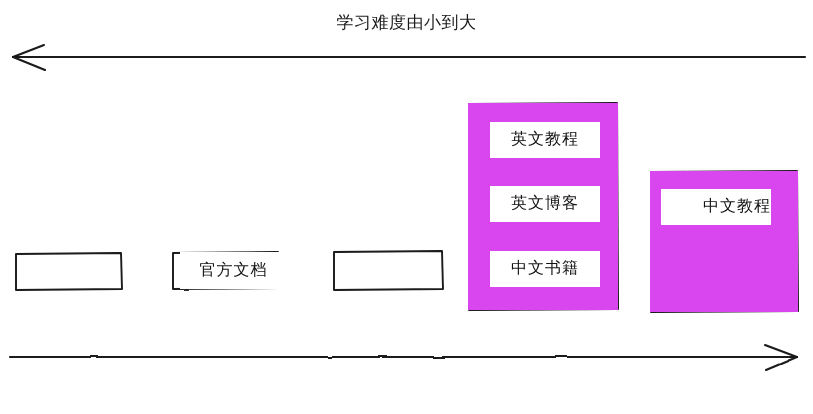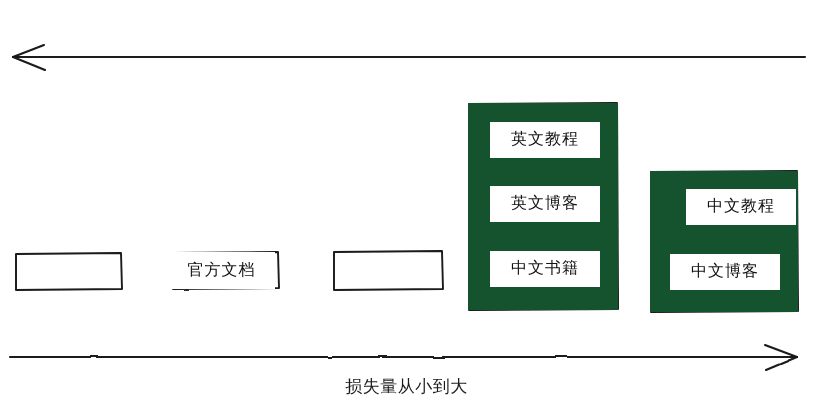--- a/index.html
+++ b/index.html
@@ -58,21 +58,21 @@
     color: #111111;
     letter-spacing: 1px;
     white-space: nowrap;
     line-height: 1;
     position: relative;
     top: -1px;
   }
   .group-box {
     position: absolute;
     box-sizing: border-box;
-    background: #14532d;
+    background: #d946ef;
   }
 </style>
 </head>
 <body>
 
 <div id="diagram-root">
 
   <svg class="svg-layer" viewBox="0 0 813 414">
     <defs>
       <filter id="rough" x="-5%" y="-20%" width="110%" height="140%">
@@ -105,43 +105,40 @@
       <path d="M491,187 L600,186 L601,221 L491,222 Z" stroke-width="1.9"></path>
       <path d="M491,252 L600,251 L601,286 L491,287 Z" stroke-width="1.9"></path>
 
       <path d="M651,172 L797,171 L798,311 L651,312 Z" stroke-width="2.0"></path>
 
       <path d="M671,190 L780,189 L781,224 L671,225 Z" stroke-width="1.9"></path>
       <path d="M671,255 L780,254 L781,289 L671,290 Z" stroke-width="1.9"></path>
     </g>
   </svg>
 
-
-  <div class="axis-label" id="bottom-axis-label">损失量从小到大</div>
+  <div class="axis-label" id="top-axis-label">学习难度由小到大</div>
 
 
-  <div class="node-box" style="left:168px; top:252px; width:107px; height:37px;">
+
+  <div class="node-box" style="left:180px; top:252px; width:107px; height:37px;">
     <span class="node-label">官方文档</span>
   </div>
 
 
   <div class="group-box" style="left:468px; top:103px; width:150px; height:207px;">
     <div class="node-box" style="left:22px; top:19px; width:110px; height:36px;">
       <span class="node-label">英文教程</span>
     </div>
     <div class="node-box" style="left:22px; top:83px; width:110px; height:36px;">
       <span class="node-label">英文博客</span>
     </div>
     <div class="node-box" style="left:22px; top:148px; width:110px; height:36px;">
       <span class="node-label">中文书籍</span>
     </div>
   </div>
 
   <div class="group-box" style="left:650px; top:171px; width:148px; height:141px;">
-    <div class="node-box" style="left:36px; top:18px; width:110px; height:36px;">
+    <div class="node-box" style="left:11px; top:18px; width:110px; height:36px;justify-content:flex-end;">
       <span class="node-label">中文教程</span>
-    </div>
-    <div class="node-box" style="left:20px; top:83px; width:110px; height:36px;">
-      <span class="node-label">中文博客</span>
     </div>
   </div>
 
 </div>
 
 </body></html>

